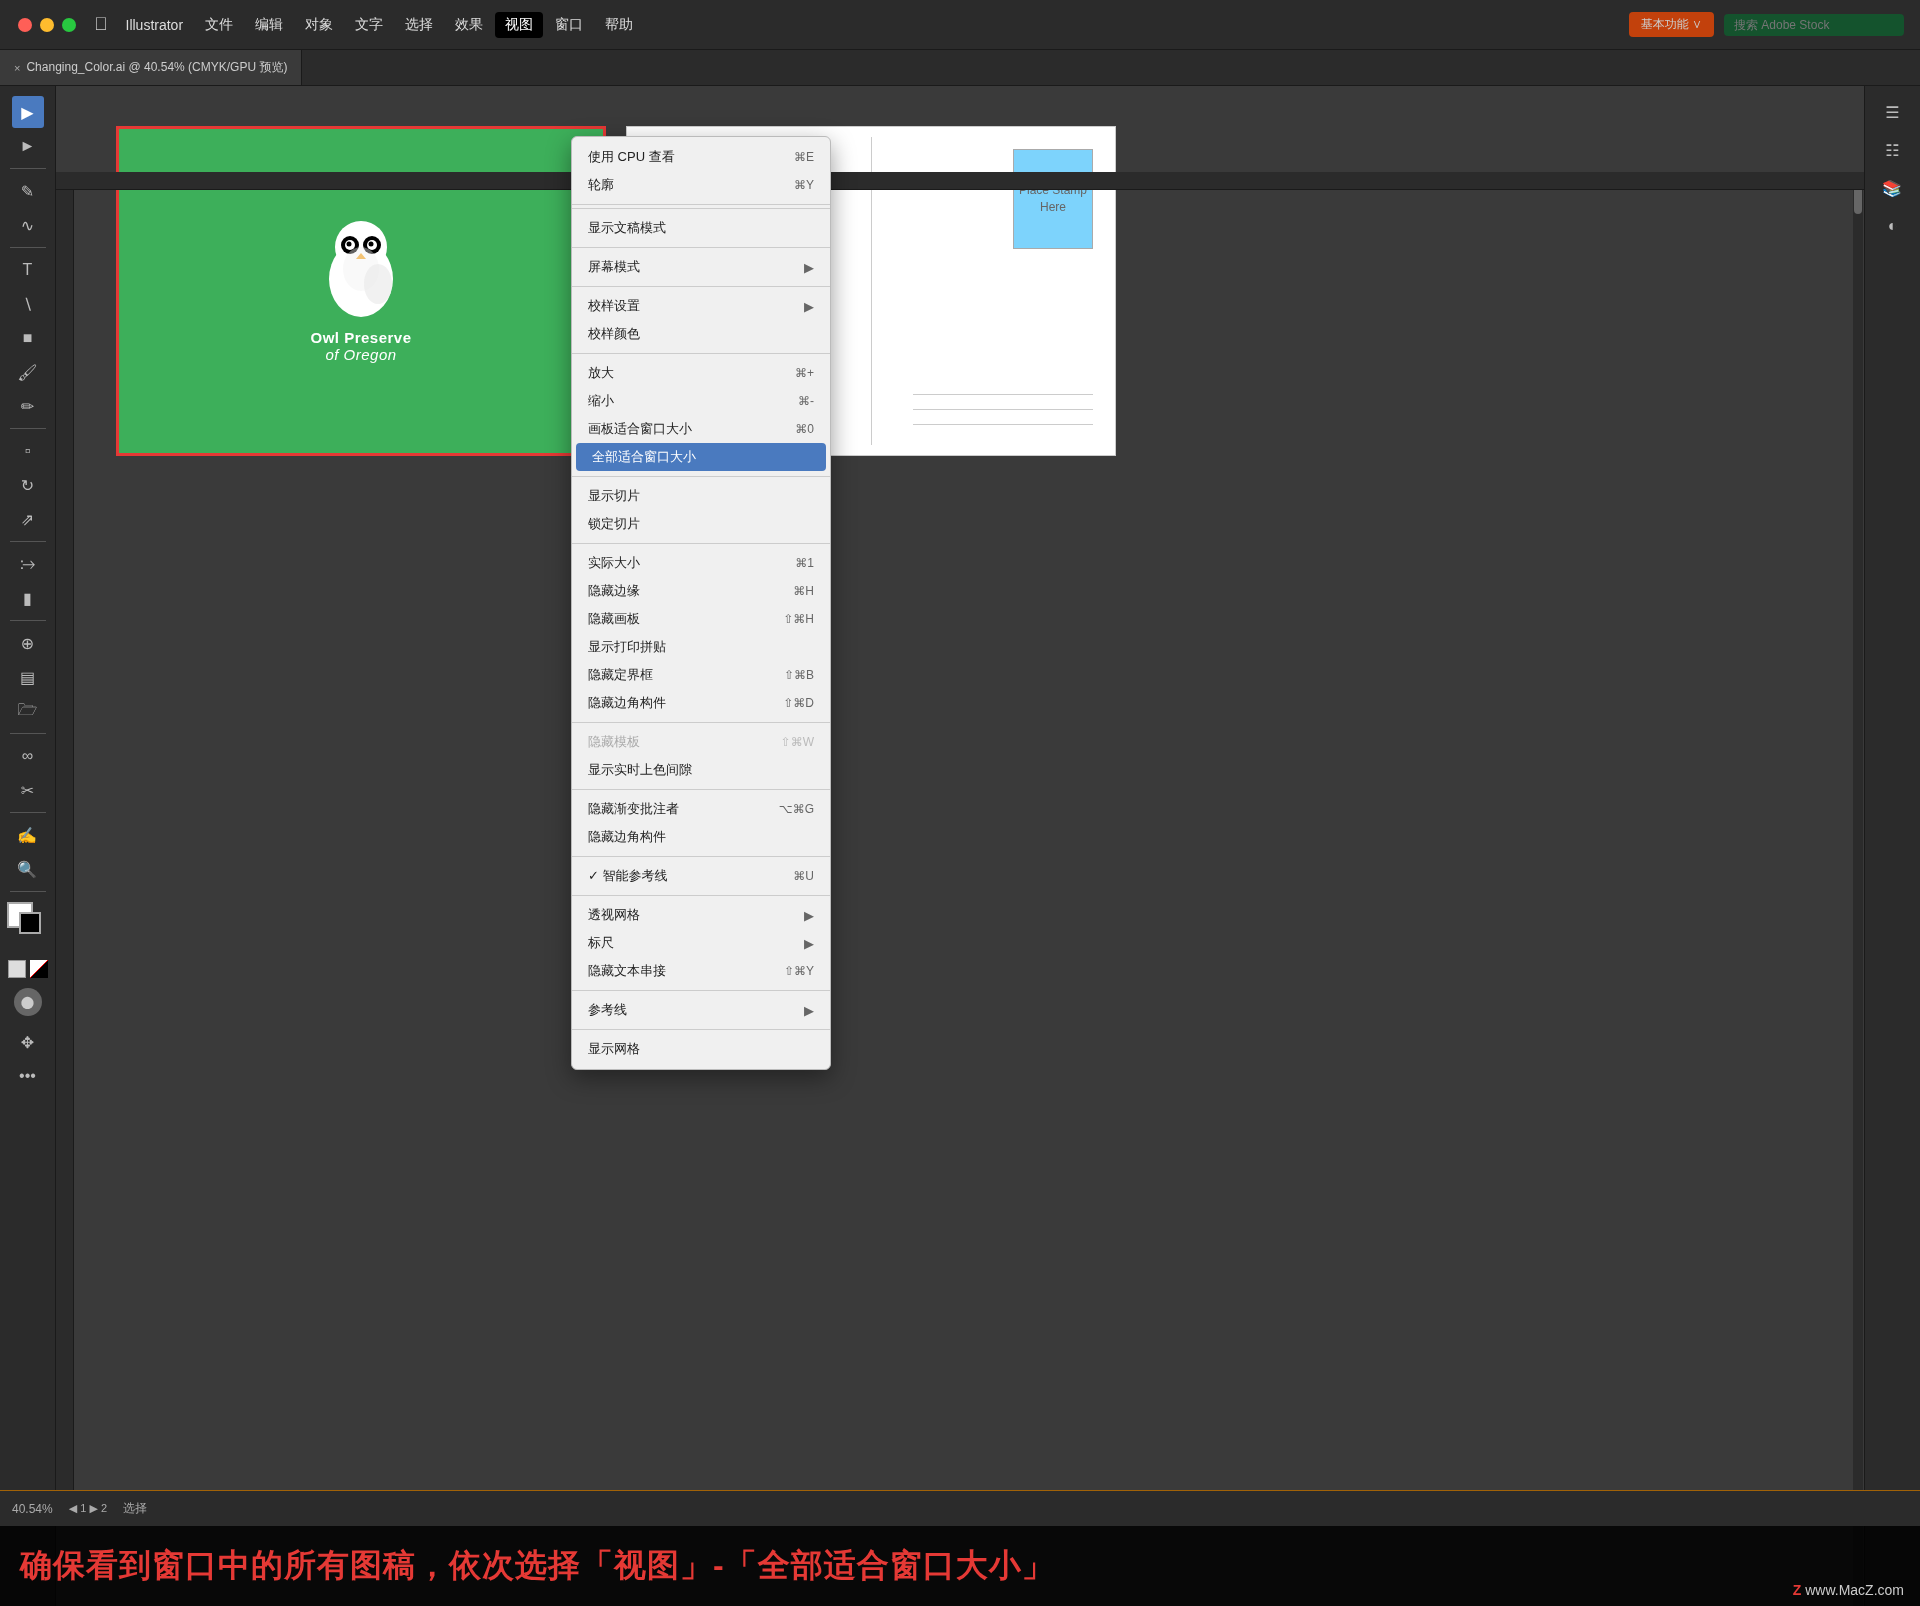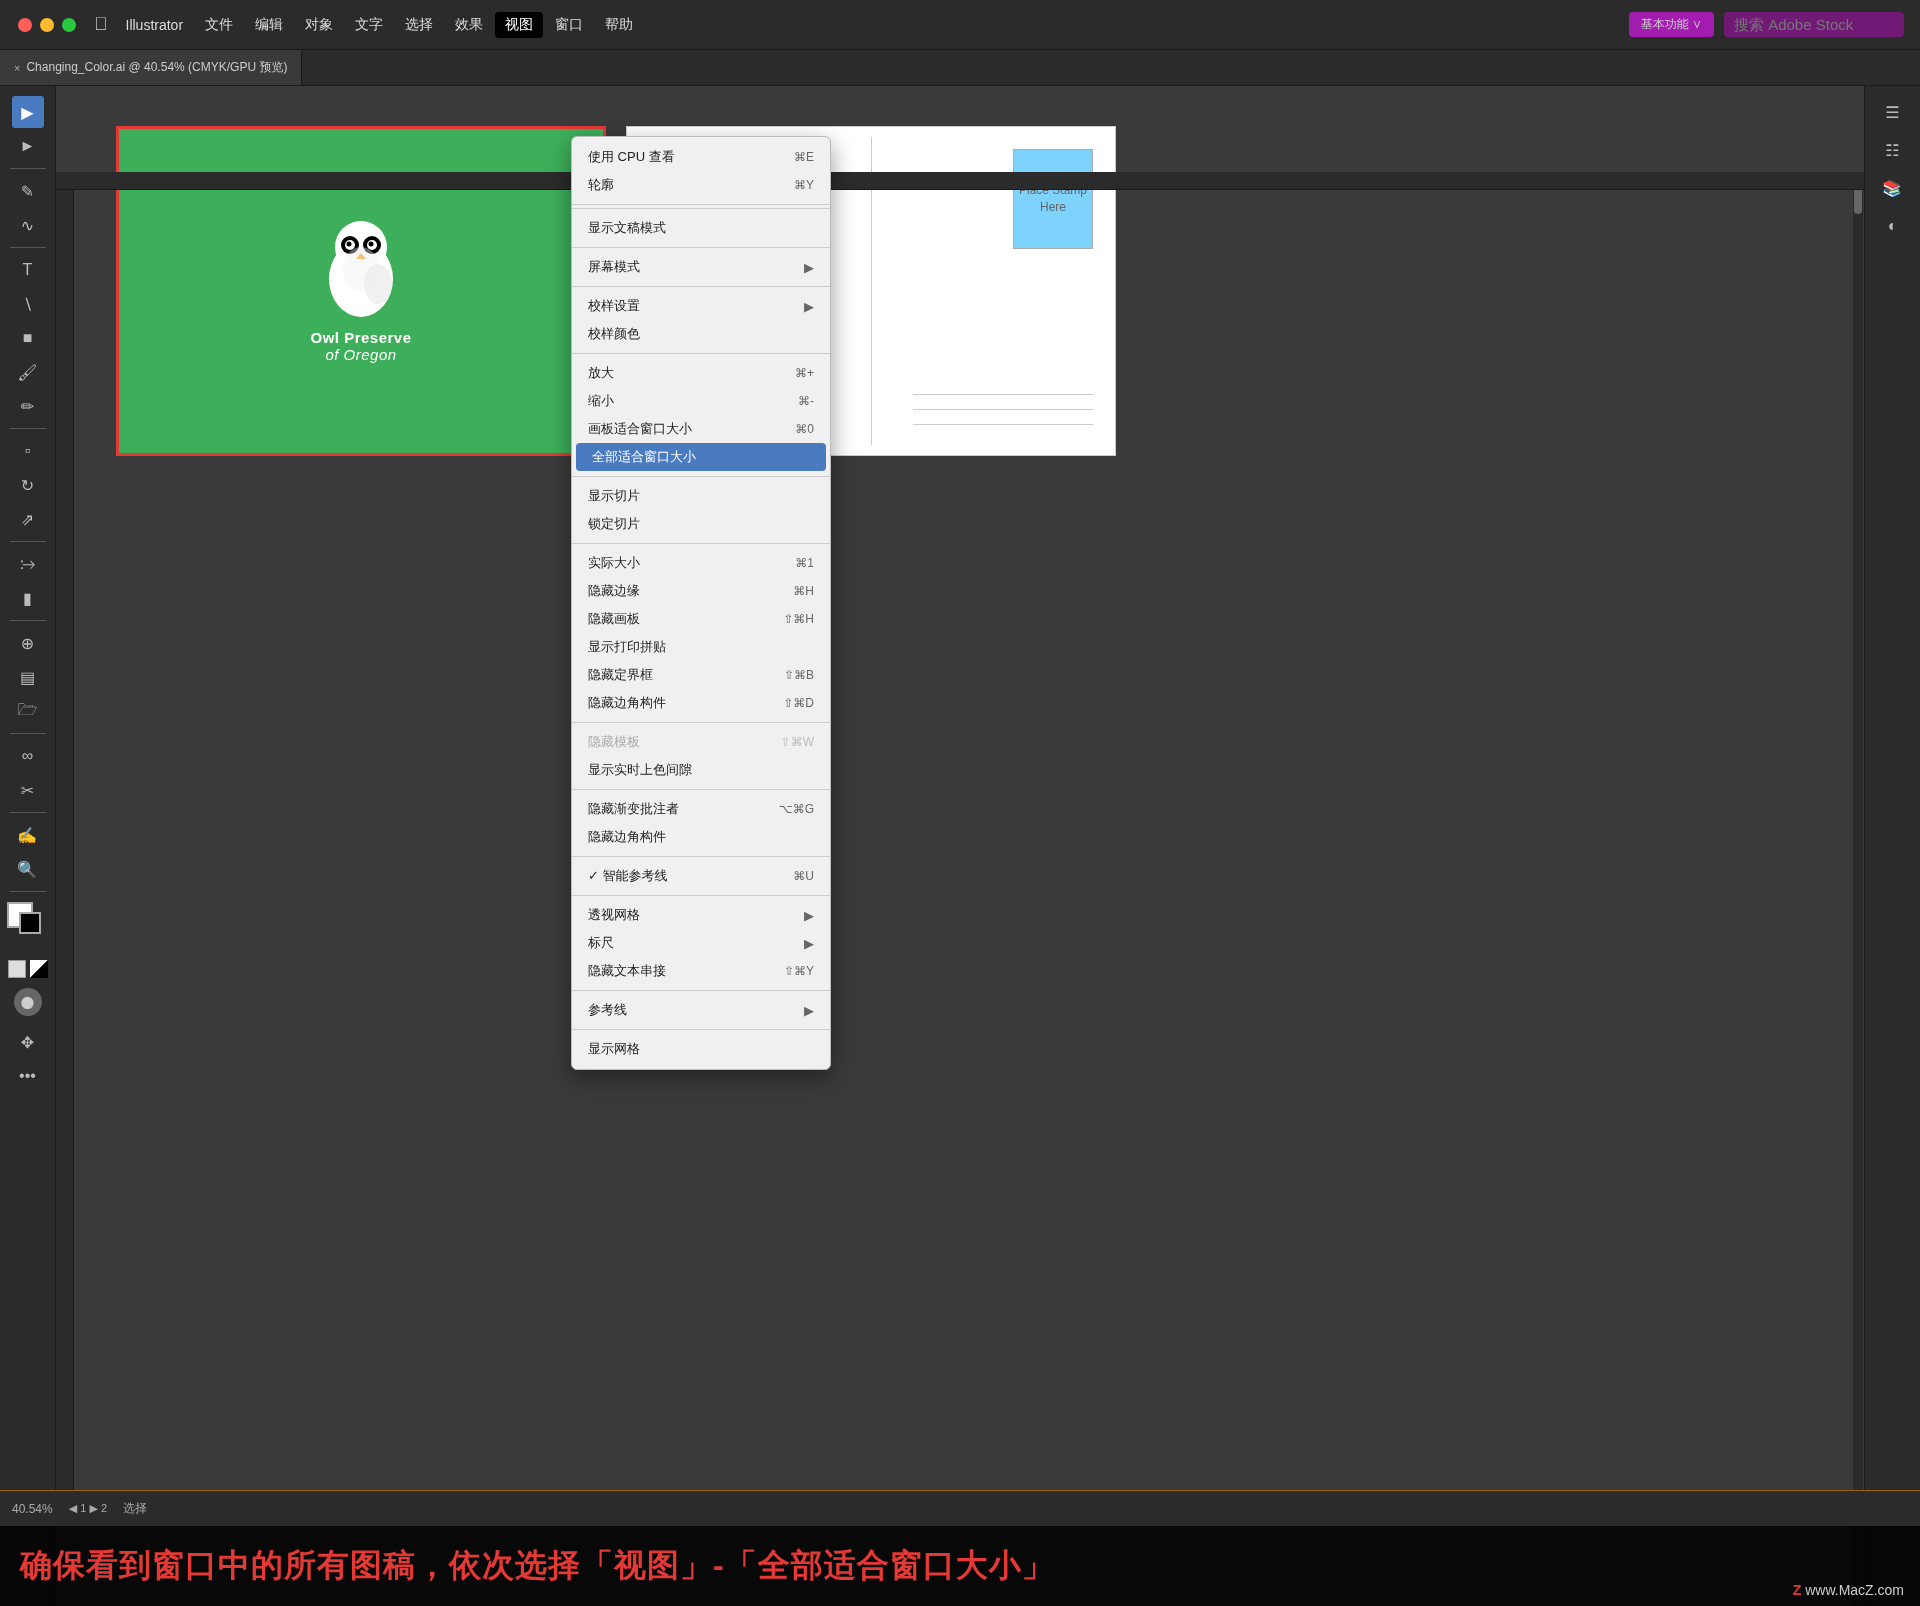--- a/index.html
+++ b/index.html
@@ -15,22 +15,22 @@
     .traffic-lights { display: flex; gap: 8px; padding: 0 18px; }
     .traffic-light { width: 14px; height: 14px; border-radius: 50%; }
     .tl-red { background: #ff5f57; }
     .tl-yellow { background: #febc2e; }
     .tl-green { background: #28c840; }
     .apple-logo { font-size: 18px; color: #ccc; margin-right: 8px; }
     .menu-bar { display: flex; align-items: center; gap: 2px; flex: 1; }
     .menu-item { color: #ddd; font-size: 14px; padding: 4px 10px; cursor: pointer; border-radius: 4px; }
     .menu-item.active { background: #000000; color: white; }
     .right-controls { display: flex; align-items: center; gap: 10px; margin-right: 16px; }
-    .workspace-btn { background: #a21caf; color: #ccc; border: none; padding: 4px 12px; border-radius: 4px; font-size: 12px; cursor: pointer; display: flex; align-items: center; gap: 4px; }
-    .search-box { background: #701a75; border: none; border-radius: 4px; padding: 4px 10px; color: #aaa; font-size: 15px; width: 180px; }
+    .workspace-btn { background: #c2410c; color: #ccc; border: none; padding: 4px 12px; border-radius: 4px; font-size: 12px; cursor: pointer; display: flex; align-items: center; gap: 4px; }
+    .search-box { background: #14532d; border: none; border-radius: 4px; padding: 4px 10px; color: #aaa; font-size: 12px; width: 180px; }
 
     
     .tabbar {
       width: 100%; height: 36px; background: #2b2b2b;
       display: flex; align-items: center;
       border-bottom: 1px solid #1a1a1a;
       position: relative; z-index: 100;
     }
     .tab { display: flex; align-items: center; gap: 6px; padding: 0 14px; height: 100%; color: #ccc; font-size: 12px; background: #3a3a3a; border-right: 1px solid #1a1a1a; }
     .tab-close { color: #aaa; cursor: pointer; font-size: 11px; }

